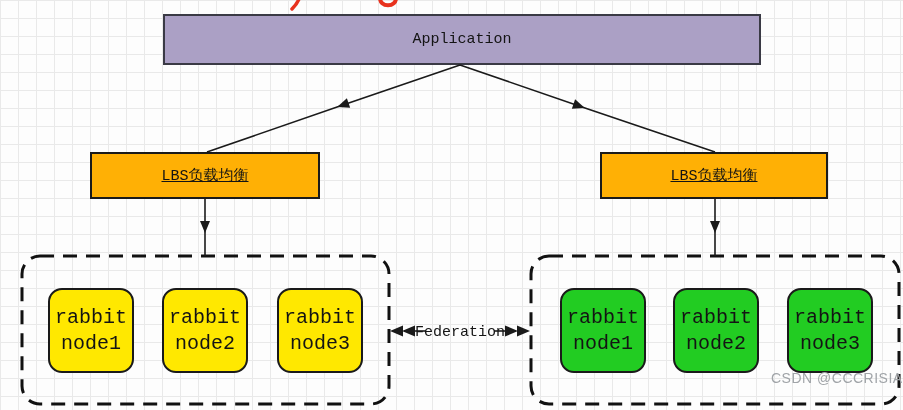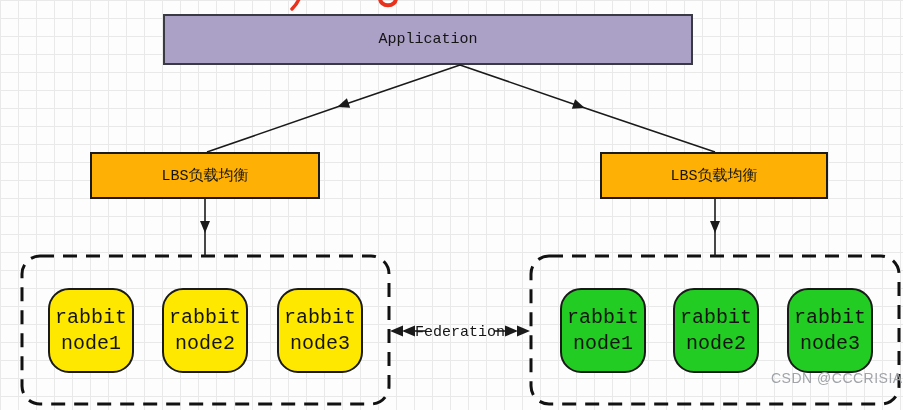--- a/index.html
+++ b/index.html
@@ -15,33 +15,34 @@
     font-family:"Liberation Mono","DejaVu Sans Mono",monospace;
     color:#141414;
   }
   .box{
     position:absolute;
     display:flex;align-items:center;justify-content:center;
     box-sizing:border-box;
     text-align:center;
   }
   .app-box{
-    left:163px;top:14px;width:530px;height:51px;
+    left:163px;top:14px;width:598px;height:51px;
     background:#aba0c5;border:2px solid #3a3a45;
     font-size:15px;
   }
   .lbs-box{
     background:#ffb005;border:2px solid #1a1a1a;
     font-size:15px;
+    text-decoration:underline;
   }
   .lbs-left{left:90px;top:152px;width:230px;height:47px;}
   .lbs-right{left:600px;top:152px;width:228px;height:47px;}
   .node{
     top:288px;width:86px;height:85px;
-    border:2px solid #1a1a1a;border-radius:21px;
+    border:2px solid #1a1a1a;border-radius:14px;
     font-size:20px;line-height:1.3;
     white-space:pre-line;
   }
   .node-yellow{background:#ffe800;}
   .node-green{background:#22cc22;}
   .nL1{left:48px;} .nL2{left:162px;} .nL3{left:277px;}
   .nR1{left:560px;} .nR2{left:673px;} .nR3{left:787px;}
   .overlay{
     position:absolute;left:0;top:0;width:903px;height:410px;
     pointer-events:none;

